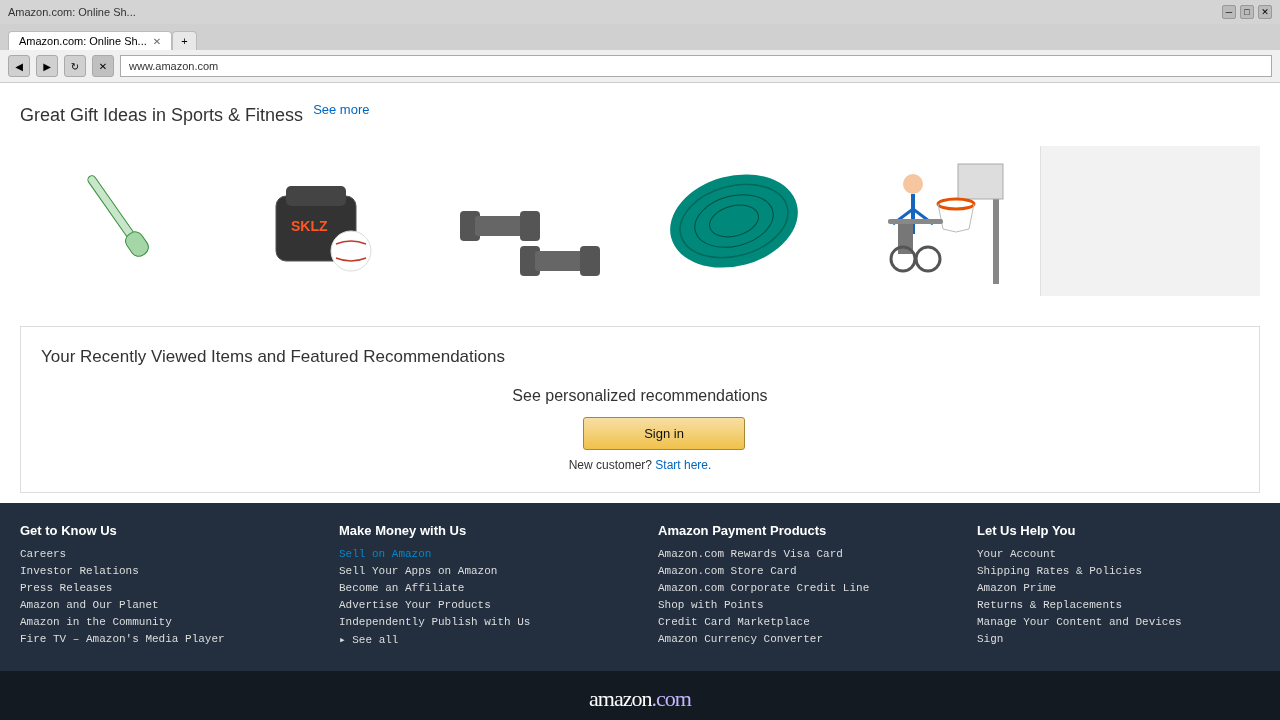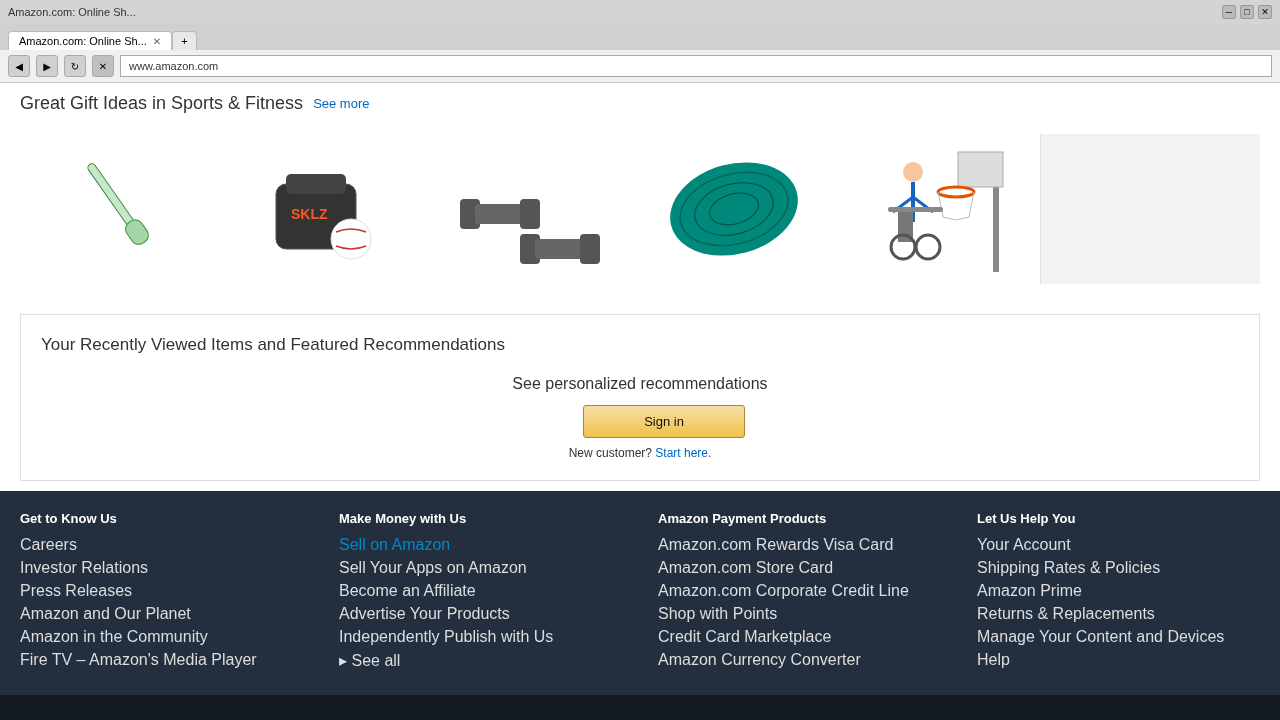--- a/index.html
+++ b/index.html
@@ -70,21 +70,21 @@
     .hero-section {
       padding: 10px 20px;
       background: #fff;
     }
     .hero-header {
       display: flex;
       align-items: center;
       gap: 10px;
       margin-bottom: 10px;
     }
-    .hero-title { font-size: 18px; color: #333; font-weight: normal; }
+    .hero-title { font-size: 18px; color: #333; font-weight: normal; margin-top: 12px; }
     .see-more-link { color: #0066c0; font-size: 13px; text-decoration: none; cursor: pointer; }
     
     .products-row {
       display: flex;
       align-items: center;
       gap: 0;
       padding: 10px 0;
       overflow: hidden;
     }
     .product-item {
@@ -123,21 +123,21 @@
     .new-customer a { color: #0066c0; text-decoration: none; }
     .footer-links-section {
       background: #232f3e;
       padding: 20px;
       display: flex;
       gap: 36px;
       color: #ddd;
     }
     .footer-col { flex: 1; }
     .footer-col-title { font-size: 13px; font-weight: bold; color: #fff; margin-bottom: 10px; }
-    .footer-link { display: block; font-size: 16px; color: #ddd; text-decoration: none; margin-bottom: 5px; cursor: pointer; }
+    .footer-link { display: block; font-size: 11px; color: #ddd; text-decoration: none; margin-bottom: 5px; cursor: pointer; font-family: Liberation Mono, monospace; }
     
     .footer-logo-section {
       background: #131a22;
       padding: 15px;
       text-align: center;
     }
     .amazon-logo-footer {
       font-size: 22px;
       color: #fff;
       font-family: 'Times New Roman', serif;
@@ -313,21 +313,21 @@
       <a class="footer-link">Credit Card Marketplace</a>
       <a class="footer-link">Amazon Currency Converter</a>
     </div>
     <div class="footer-col">
       <div class="footer-col-title">Let Us Help You</div>
       <a class="footer-link">Your Account</a>
       <a class="footer-link">Shipping Rates &amp; Policies</a>
       <a class="footer-link">Amazon Prime</a>
       <a class="footer-link">Returns &amp; Replacements</a>
       <a class="footer-link">Manage Your Content and Devices</a>
-      <a class="footer-link">Help</a>
+      <a class="footer-link">Sign</a>
     </div>
   </div>
 
   <div class="footer-logo-section">
     <div class="amazon-logo-footer">
       <span>amazon</span><span style="color:#c4b5fd;">.com</span>
     </div>
     <div class="country-links">
       <a class="country-link">Australia</a>
       <a class="country-link">Brazil</a>

